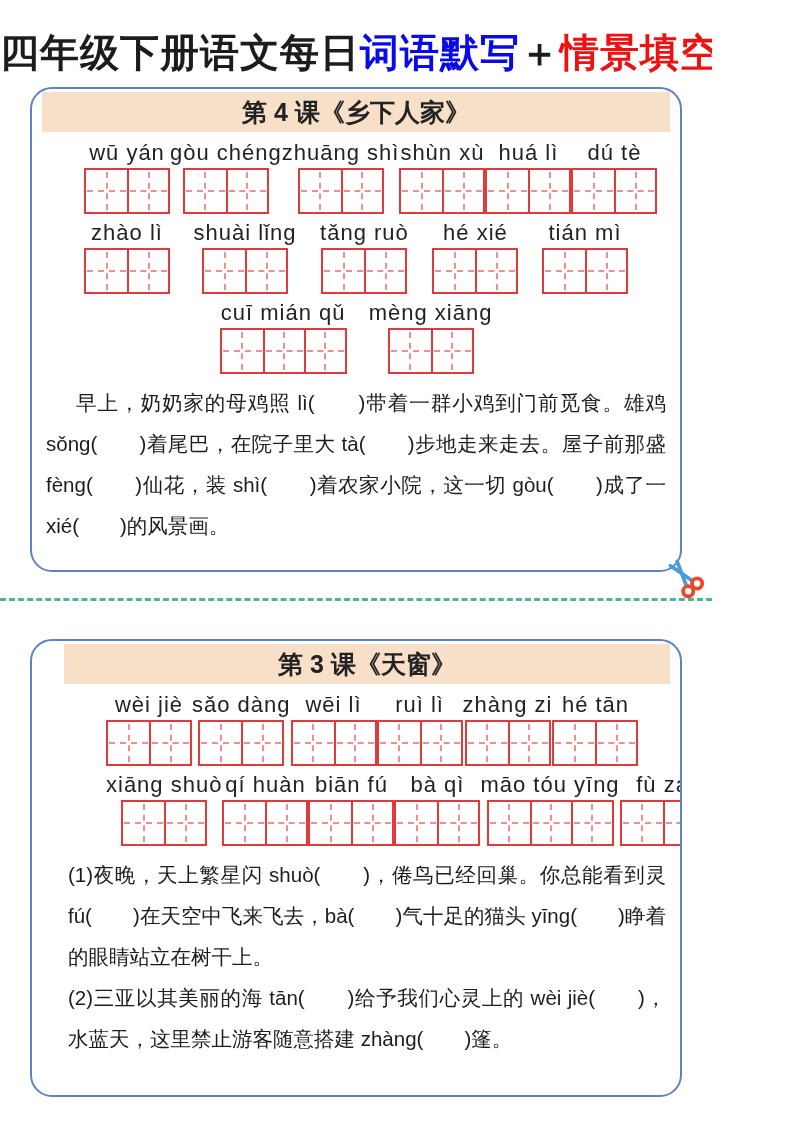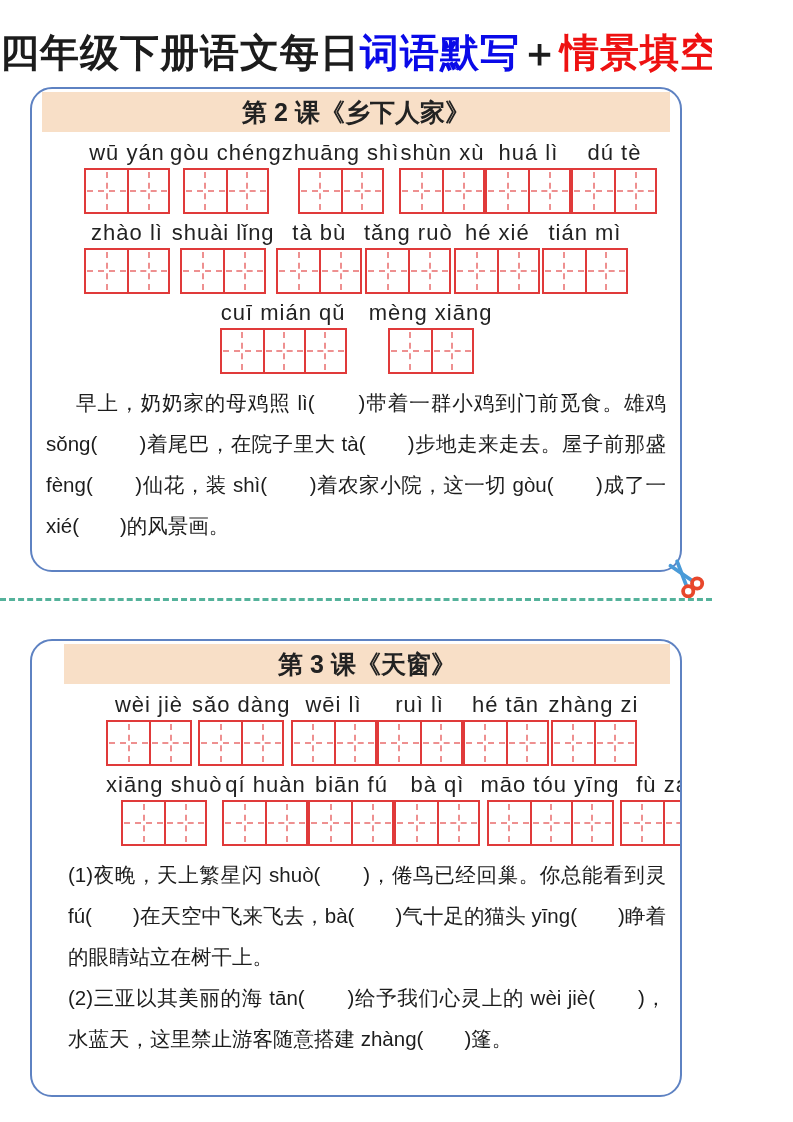--- a/index.html
+++ b/index.html
@@ -76,21 +76,21 @@
   .card-lesson2{padding-bottom:10px;}
 </style>
 </head>
 <body>
 
 <div class="page">
 
   <h1 class="title"><span>四年级下册语文每日</span><span class="t-blue">词语默写</span><span>＋</span><span class="t-red">情景填空</span><span>专练</span></h1>
 
   <section class="card card-lesson2">
-    <div class="card-header">第 2 课《乡下人家》</div>
+    <div class="card-header">第 4 课《乡下人家》</div>
     <div class="word-row">
         <div class="word-group">
           <div class="pinyin">wū yán</div>
           <div class="grid">
             <div class="cell"></div>
             <div class="cell"></div>
           </div>
         </div>
         <div class="word-group">
           <div class="pinyin">gòu chéng</div>
@@ -131,27 +131,20 @@
     <div class="word-row">
         <div class="word-group">
           <div class="pinyin">zhào lì</div>
           <div class="grid">
             <div class="cell"></div>
             <div class="cell"></div>
           </div>
         </div>
         <div class="word-group">
           <div class="pinyin">shuài lǐng</div>
-          <div class="grid">
-            <div class="cell"></div>
-            <div class="cell"></div>
-          </div>
-        </div>
-        <div class="word-group">
-          <div class="pinyin">tà bù</div>
           <div class="grid">
             <div class="cell"></div>
             <div class="cell"></div>
           </div>
         </div>
         <div class="word-group">
           <div class="pinyin">tǎng ruò</div>
           <div class="grid">
             <div class="cell"></div>
             <div class="cell"></div>
@@ -238,28 +231,28 @@
           </div>
         </div>
         <div class="word-group">
           <div class="pinyin">ruì lì</div>
           <div class="grid">
             <div class="cell"></div>
             <div class="cell"></div>
           </div>
         </div>
         <div class="word-group">
+          <div class="pinyin">zhàng zi</div>
+          <div class="grid">
+            <div class="cell"></div>
+            <div class="cell"></div>
+          </div>
+        </div>
+        <div class="word-group">
           <div class="pinyin">hé tān</div>
-          <div class="grid">
-            <div class="cell"></div>
-            <div class="cell"></div>
-          </div>
-        </div>
-        <div class="word-group">
-          <div class="pinyin">zhàng zi</div>
           <div class="grid">
             <div class="cell"></div>
             <div class="cell"></div>
           </div>
         </div>
       </div>
     <div class="word-row">
         <div class="word-group">
           <div class="pinyin">xiāng shuò</div>
           <div class="grid">

